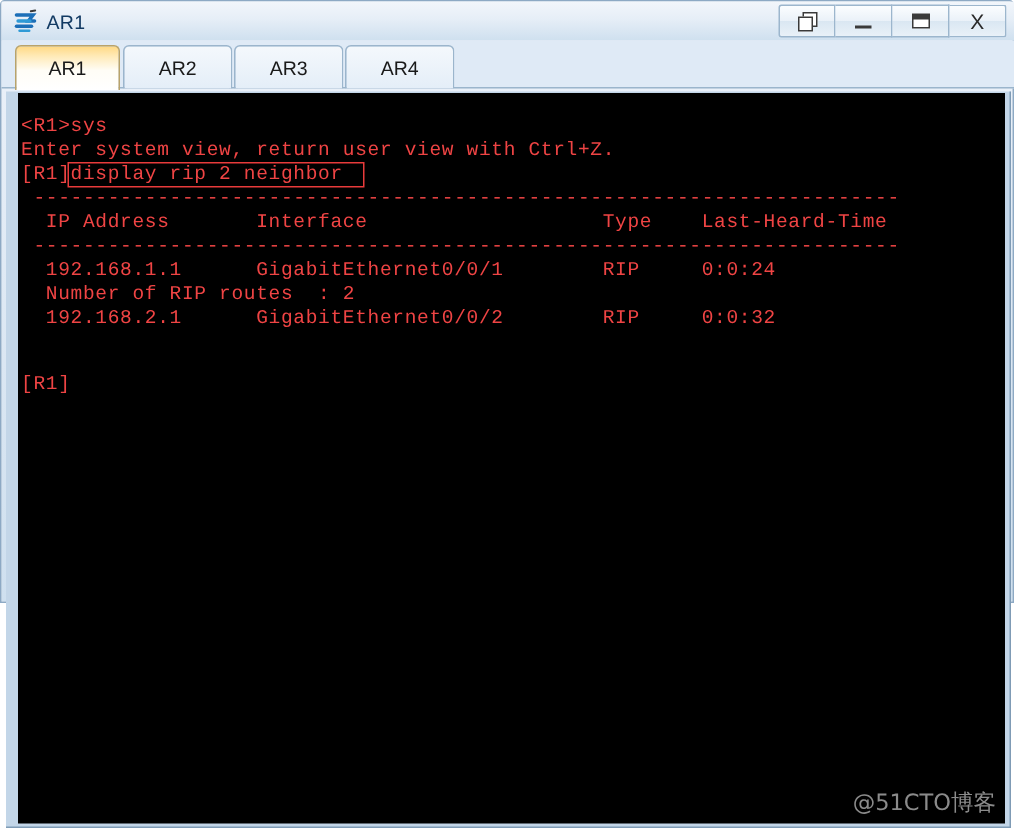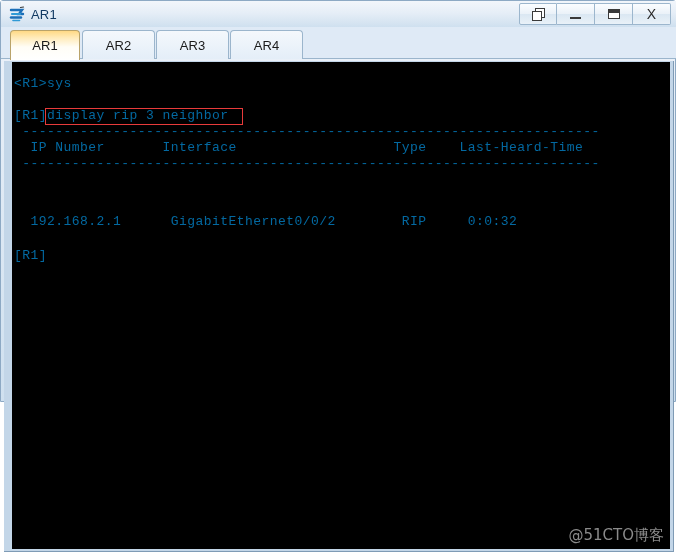--- a/index.html
+++ b/index.html
@@ -159,21 +159,21 @@
     background: #000000;
     overflow: hidden;
   }
   .term-line {
     position: absolute;
     left: 2px;
     white-space: pre;
     font-family: "Liberation Mono", "DejaVu Sans Mono", monospace;
     font-size: 13px;
     line-height: 16px;
-    color: #0369a1;
+    color: #ef4444;
     letter-spacing: 0.45px;
   }
   .highlight-box {
     position: absolute;
     border: 1px solid #e83b3b;
     box-sizing: border-box;
     pointer-events: none;
   }
   .watermark {
     position: absolute;
@@ -232,25 +232,28 @@
       </div>
     <div class="tab" style="left:229px; width:73px;">
         <span>AR4</span>
       </div>
   </div>
 
   <div class="term-frame">
     <div class="terminal">
 
       <div class="term-line" style="top:14px;">&lt;R1&gt;sys</div>
-      <div class="term-line" style="top:46px;">[R1]display rip 3 neighbor</div>
+      <div class="term-line" style="top:30px;">Enter system view, return user view with Ctrl+Z.</div>
+      <div class="term-line" style="top:46px;">[R1]display rip 2 neighbor</div>
       <div class="term-line" style="top:62px;"> ----------------------------------------------------------------------</div>
-      <div class="term-line" style="top:78px;">  IP Number       Interface                   Type    Last-Heard-Time</div>
+      <div class="term-line" style="top:78px;">  IP Address       Interface                   Type    Last-Heard-Time</div>
       <div class="term-line" style="top:94px;"> ----------------------------------------------------------------------</div>
-      <div class="term-line" style="top:152px;">  192.168.2.1      GigabitEthernet0/0/2        RIP     0:0:32</div>
+      <div class="term-line" style="top:110px;">  192.168.1.1      GigabitEthernet0/0/1        RIP     0:0:24</div>
+      <div class="term-line" style="top:126px;">  Number of RIP routes  : 2</div>
+      <div class="term-line" style="top:142px;">  192.168.2.1      GigabitEthernet0/0/2        RIP     0:0:32</div>
       <div class="term-line" style="top:186px;">[R1]</div>
 
       <div class="highlight-box" style="left:33px; top:46px; width:198px; height:17px;"></div>
 
       <div class="watermark">@51CTO博客</div>
     </div>
   </div>
 
 </div>
 

